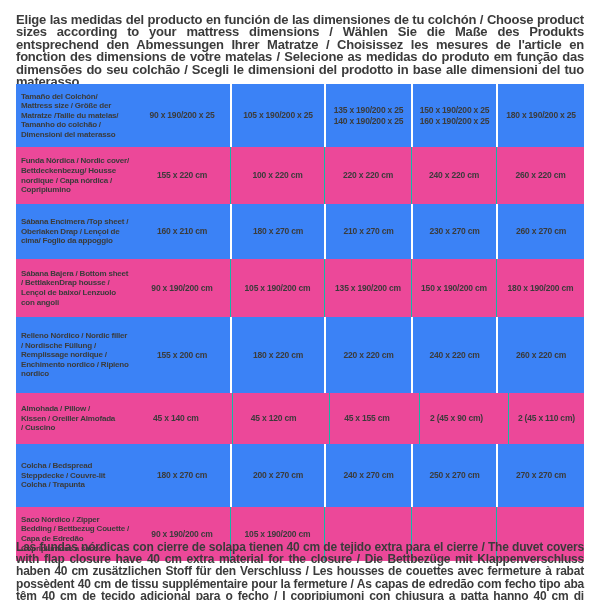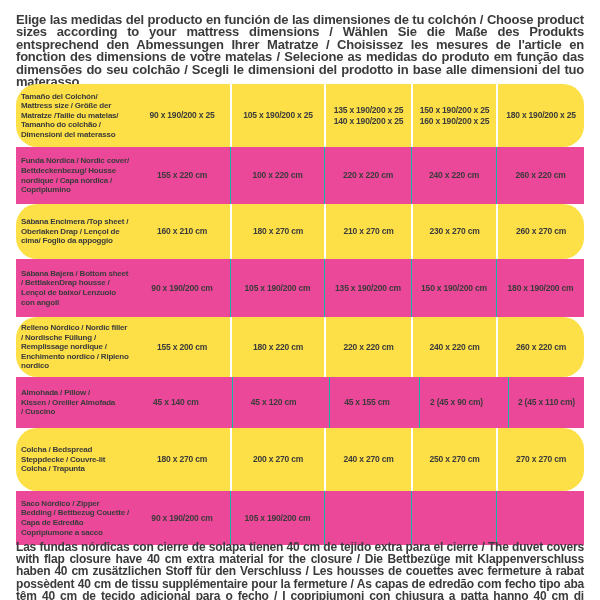--- a/index.html
+++ b/index.html
@@ -6,21 +6,21 @@
   html,body { width:600px; height:600px; background:#fff; overflow:hidden; }
   body { font-family:"Liberation Sans","DejaVu Sans",sans-serif; font-weight:bold;
          color:#3b3b3b; letter-spacing:-0.2px; }
   .page { position:relative; width:600px; height:600px; background:#fff; }
 
   .intro { position:absolute; top:14px; left:16px; width:568px;
            font-size:13px; line-height:12.4px; text-align:justify; }
 
   .table { position:absolute; top:84px; left:16px; width:568px; }
   .row   { display:flex; align-items:stretch; width:568px; }
-  .row.gray  { background:#fde047;border-radius:21px; }
+  .row.gray  { background:#3b82f6; }
   .row.white { background:#ec4899; }
 
   .cell  { display:flex; align-items:center; }
   .label { width:118px; padding-left:5px; padding-right:4px;
            font-size:8px; line-height:9.6px; }
   .val   { justify-content:center; text-align:center; font-size:8.5px;
            line-height:11px; white-space:pre-line; }
   .v1 { width:96px; }
   .v2 { width:94px; }
   .v3 { width:87px; }
@@ -66,21 +66,21 @@
         <div class="cell val v5">260 x 270 cm</div>
       </div>
       <div class="row white" style="height: 58px;">
         <div class="cell label">Sábana Bajera / Bottom sheet / BettlakenDrap housse / Lençol de baixo/ Lenzuolo con angoli</div>
         <div class="cell val v1">90 x 190/200 cm</div>
         <div class="cell val v2">105 x 190/200 cm</div>
         <div class="cell val v3">135 x 190/200 cm</div>
         <div class="cell val v4">150 x 190/200 cm</div>
         <div class="cell val v5">180 x 190/200 cm</div>
       </div>
-      <div class="row gray" style="height: 60px;">
+      <div class="row gray" style="height: 76px;">
         <div class="cell label">Relleno Nórdico / Nordic filler / Nordische Füllung / Remplissage nordique / Enchimento nordico / Ripieno nordico</div>
         <div class="cell val v1">155 x 200 cm</div>
         <div class="cell val v2">180 x 220 cm</div>
         <div class="cell val v3">220 x 220 cm</div>
         <div class="cell val v4">240 x 220 cm</div>
         <div class="cell val v5">260 x 220 cm</div>
       </div>
       <div class="row white" style="height: 51px; gap: 15px;">
         <div class="cell label">Almohada / Pillow / Kissen / Oreiller Almofada / Cuscino</div>
         <div class="cell val v1">45 x 140 cm</div>

